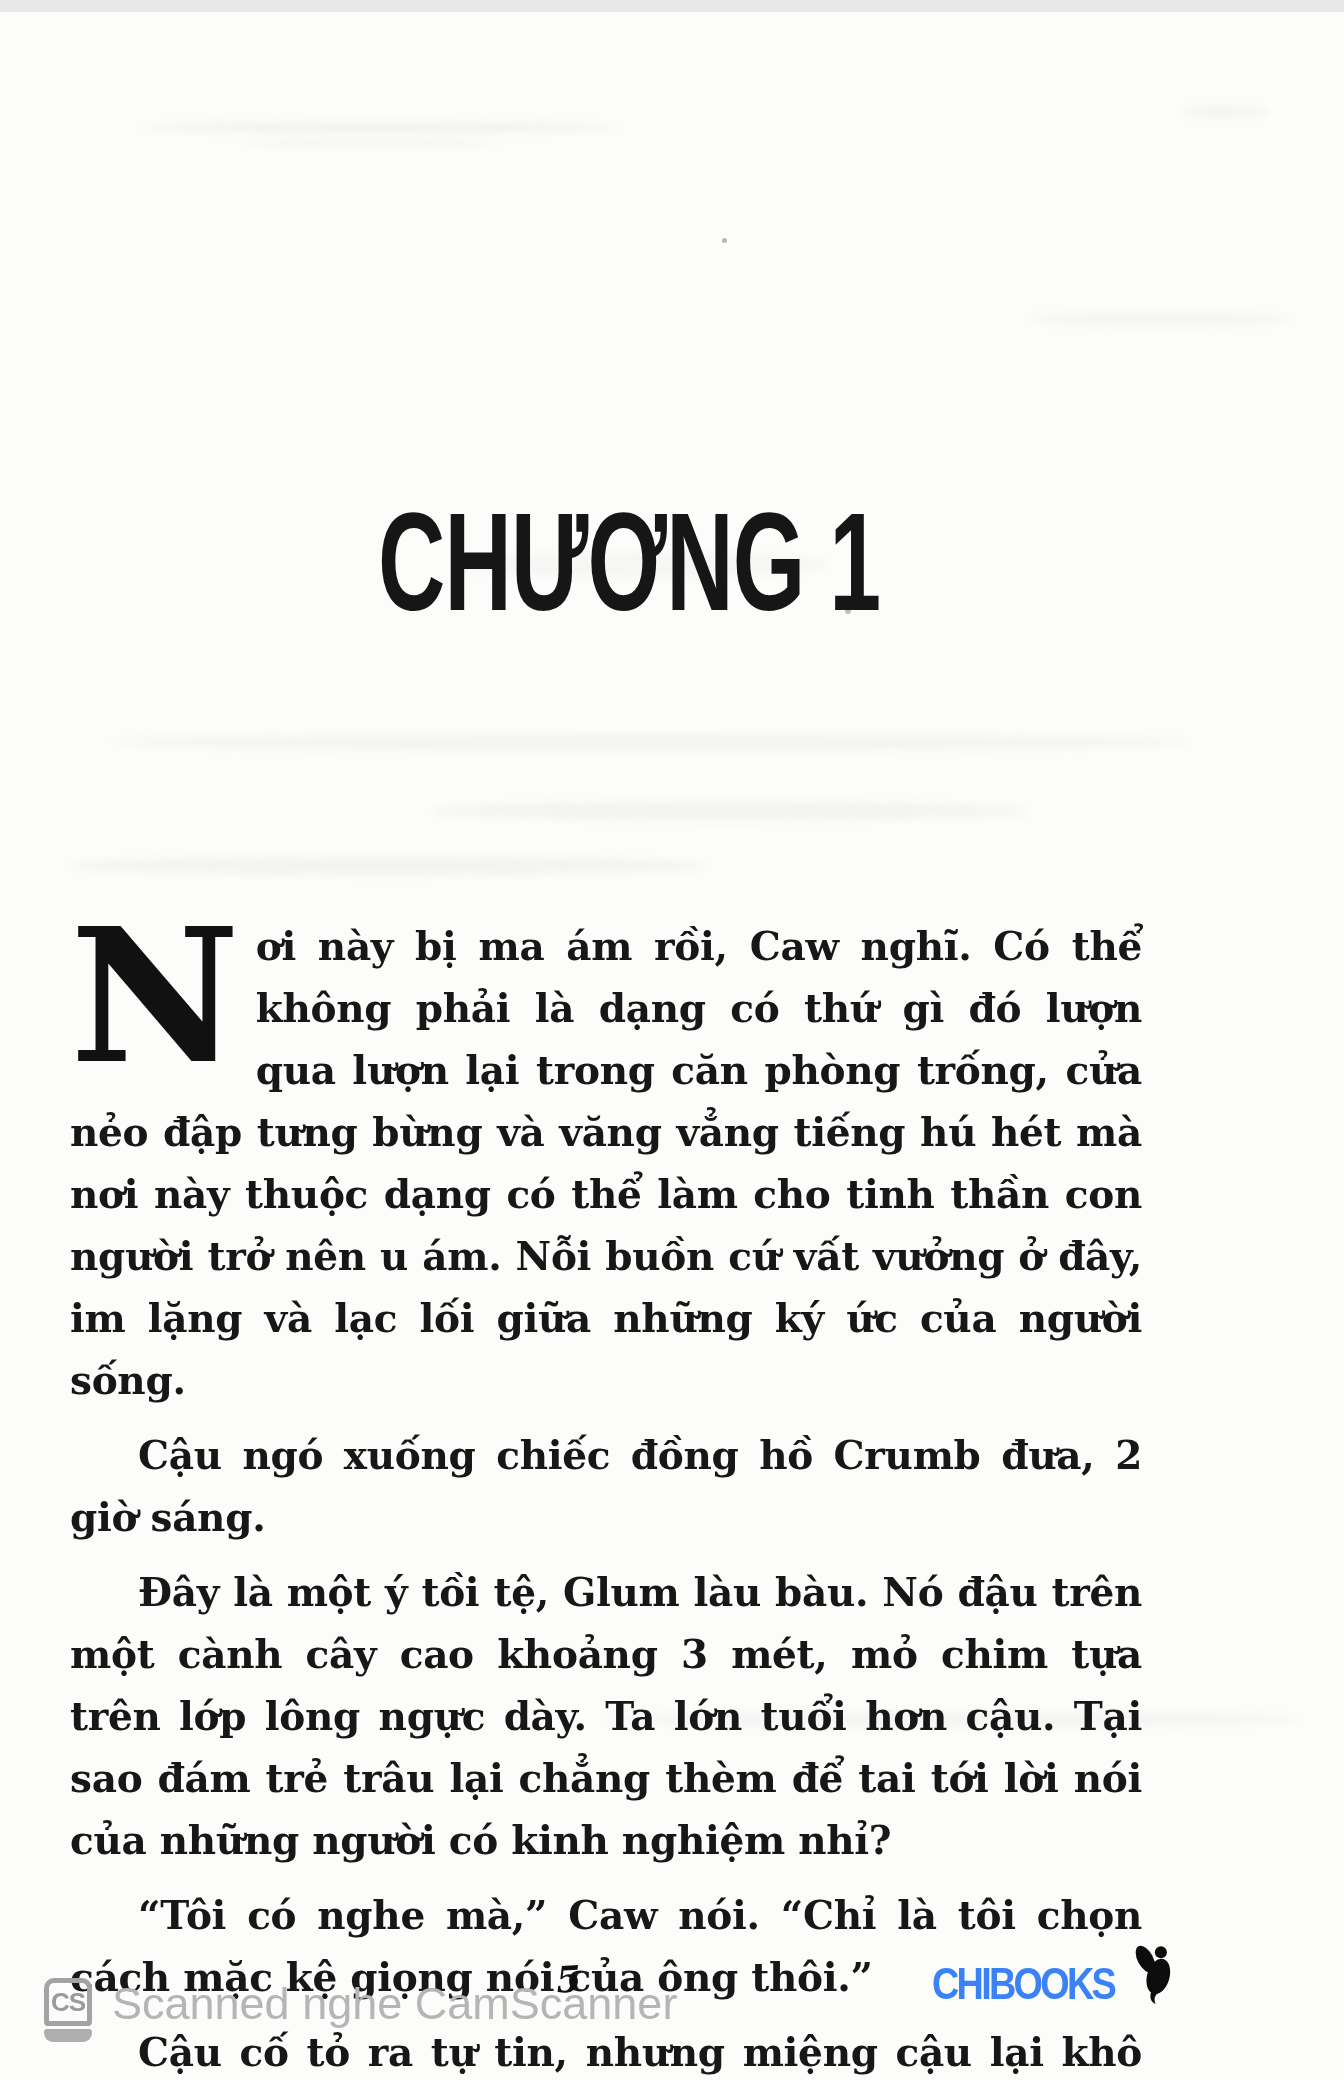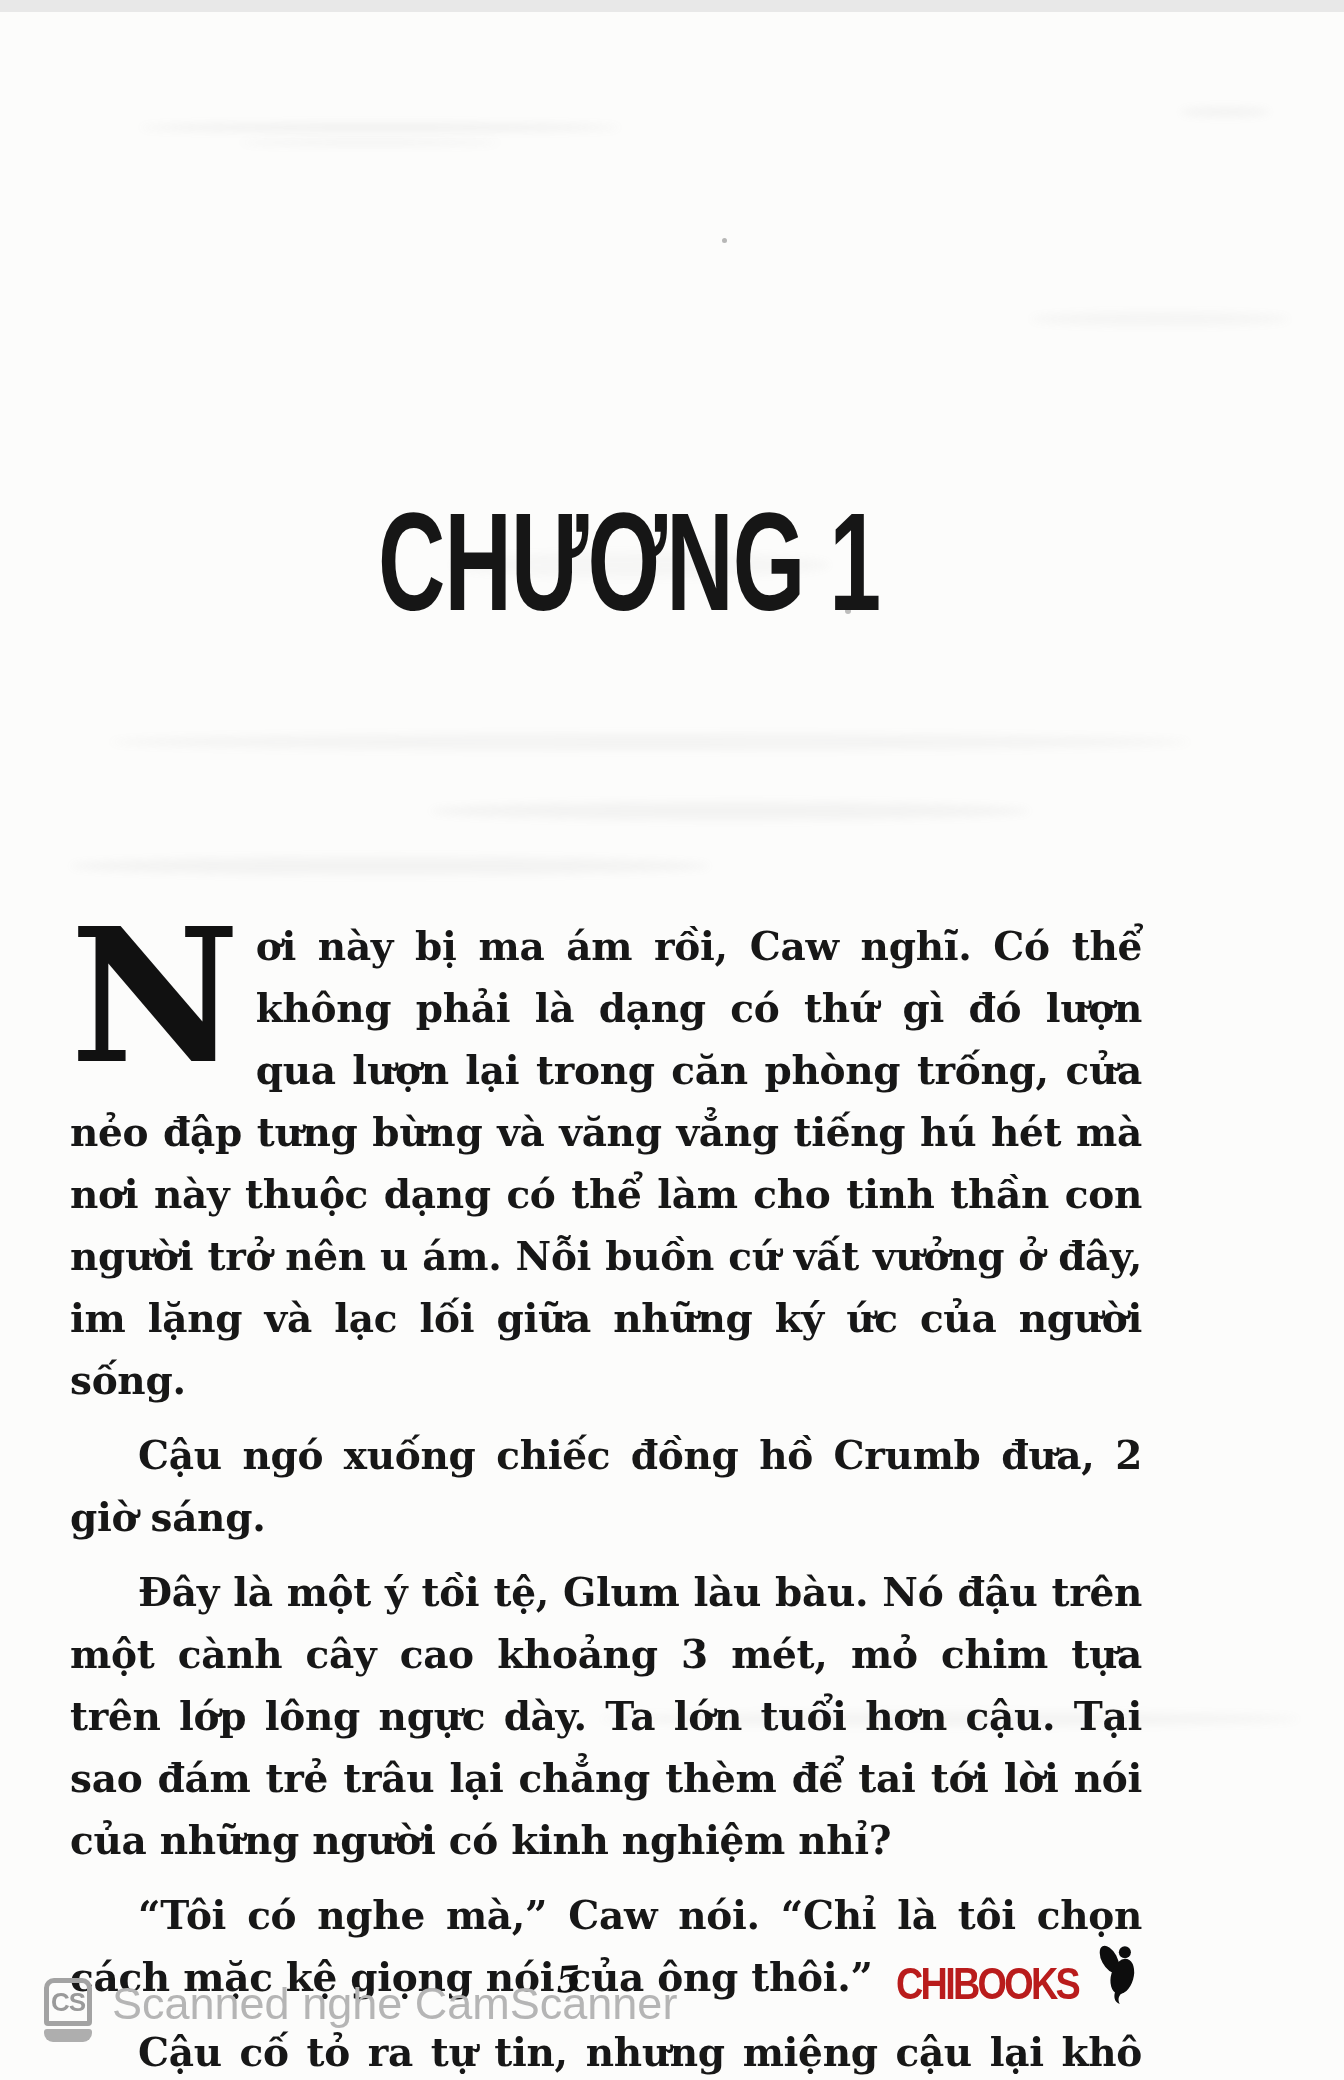--- a/index.html
+++ b/index.html
@@ -51,23 +51,23 @@
 
   .page-number{
     position:absolute;left:556px;top:1946px;
     font-family:"DejaVu Serif",serif;
     font-weight:bold;font-style:italic;
     font-size:36px;color:#101010;
     transform:rotate(-4deg);
   }
 
   .publisher{
-    position:absolute;left:896px;top:1948px;
+    position:absolute;left:932px;top:1948px;
     display:flex;align-items:center;
-    color:#b91c1c;
+    color:#3b82f6;
   }
   .pub-text{
     font-family:"Liberation Sans",sans-serif;
     font-weight:bold;
     font-size:42px;
     letter-spacing:-3px;
     transform:scale(0.9,1.05);
     transform-origin:left center;
   }
   .bird{margin-left:-6px;margin-top:-22px;}

